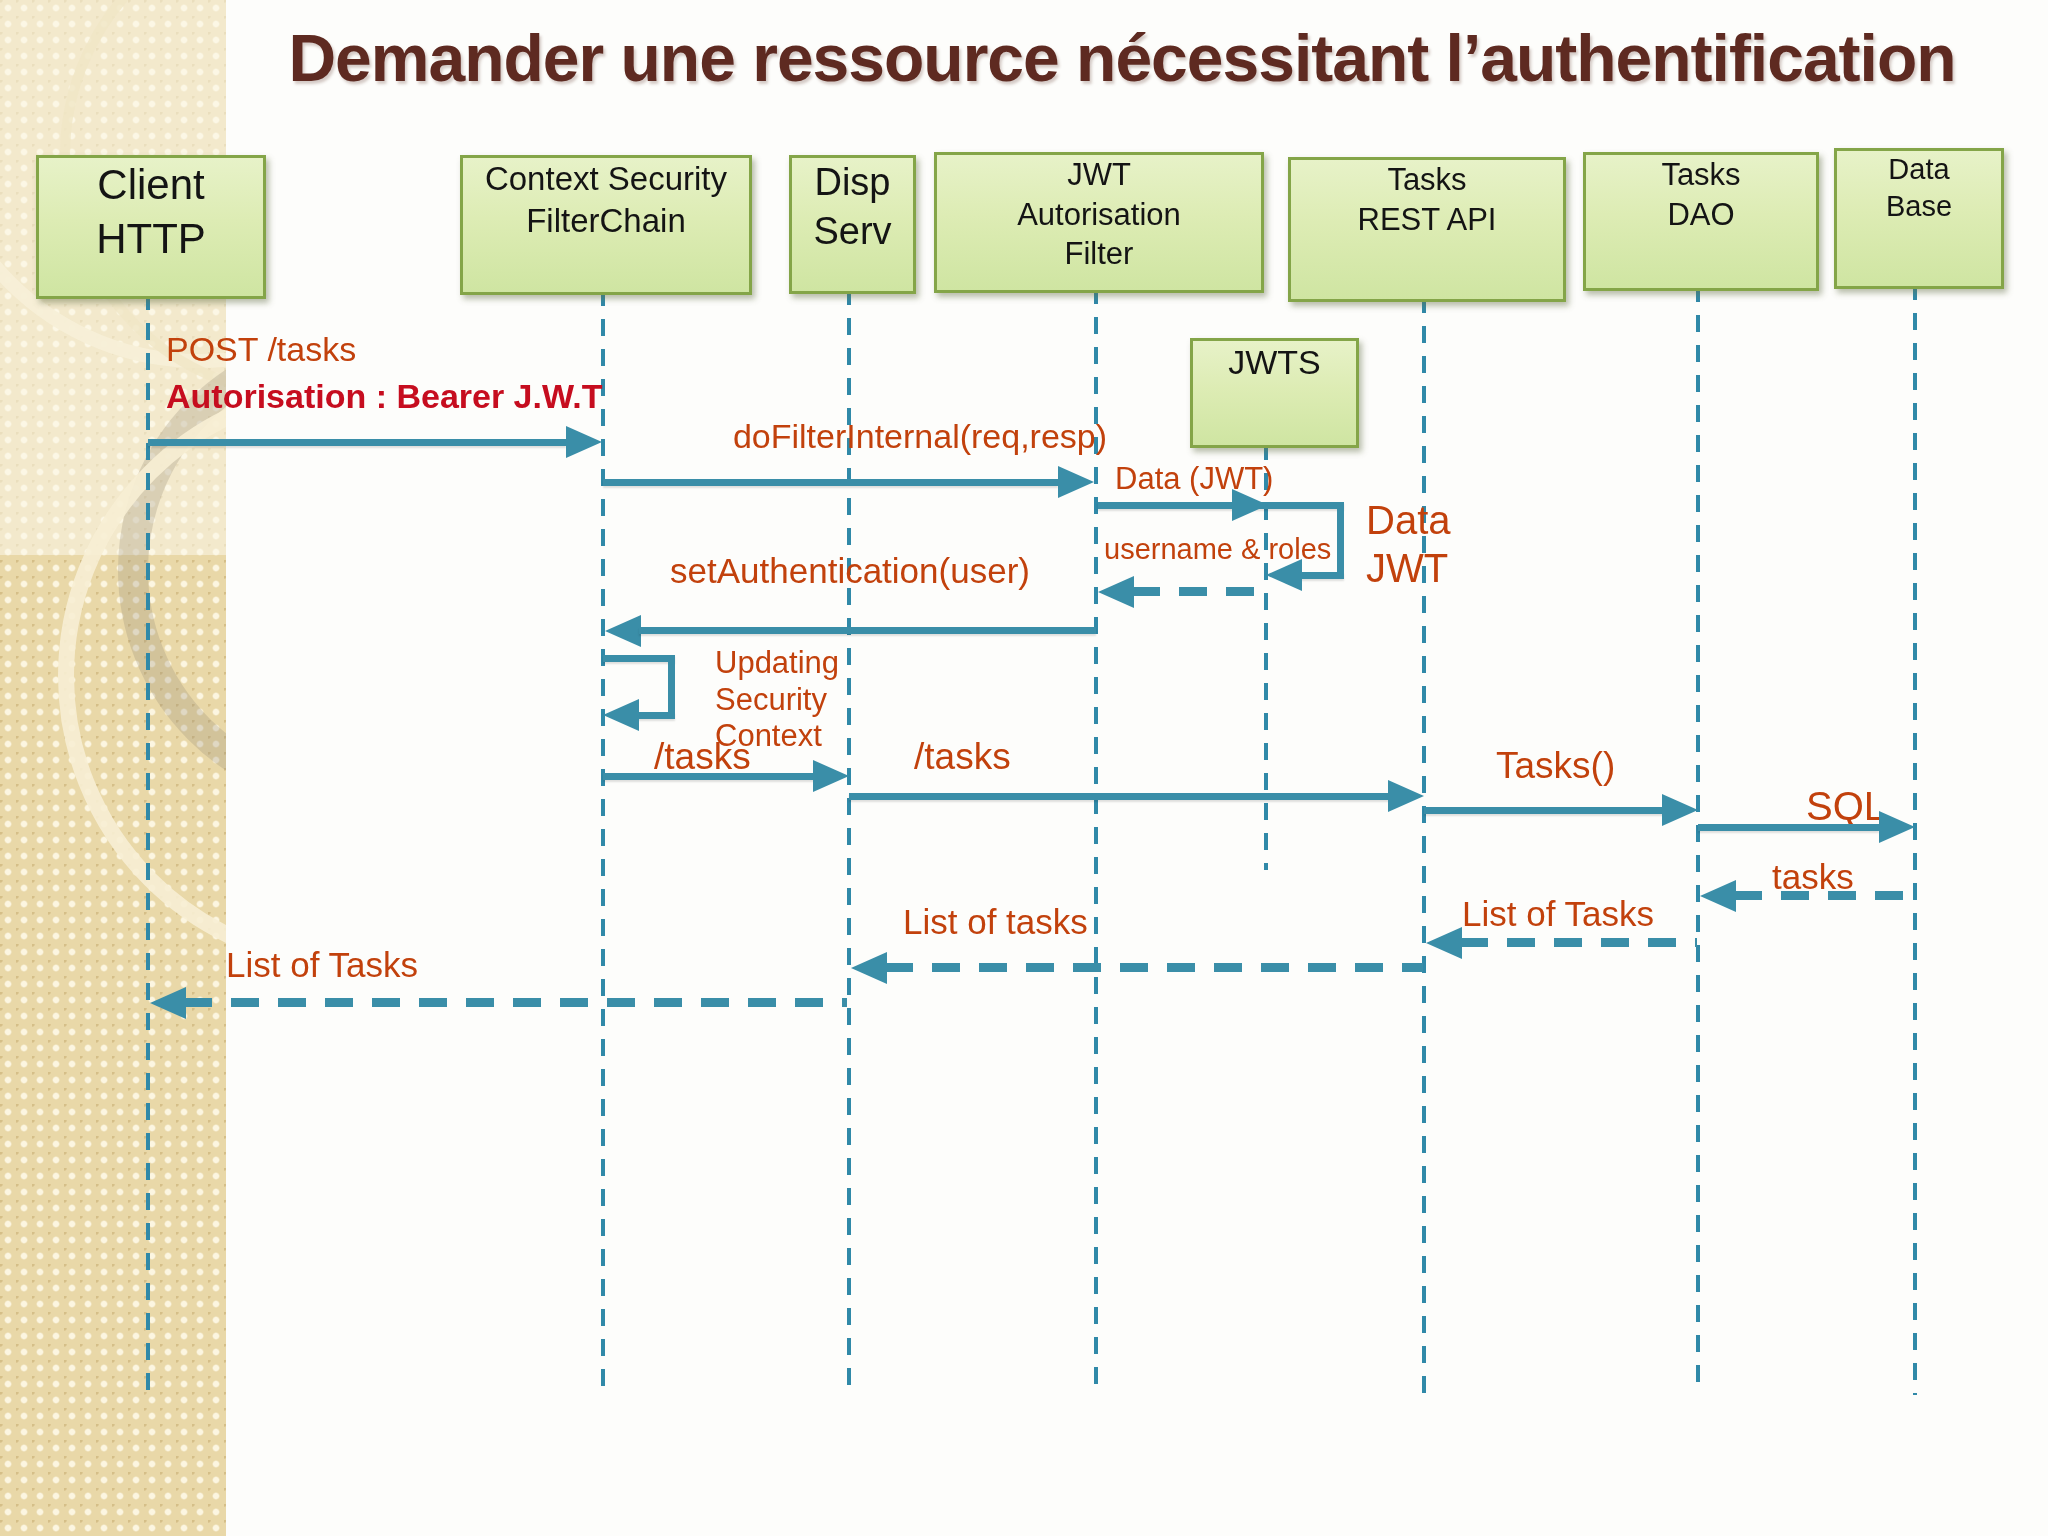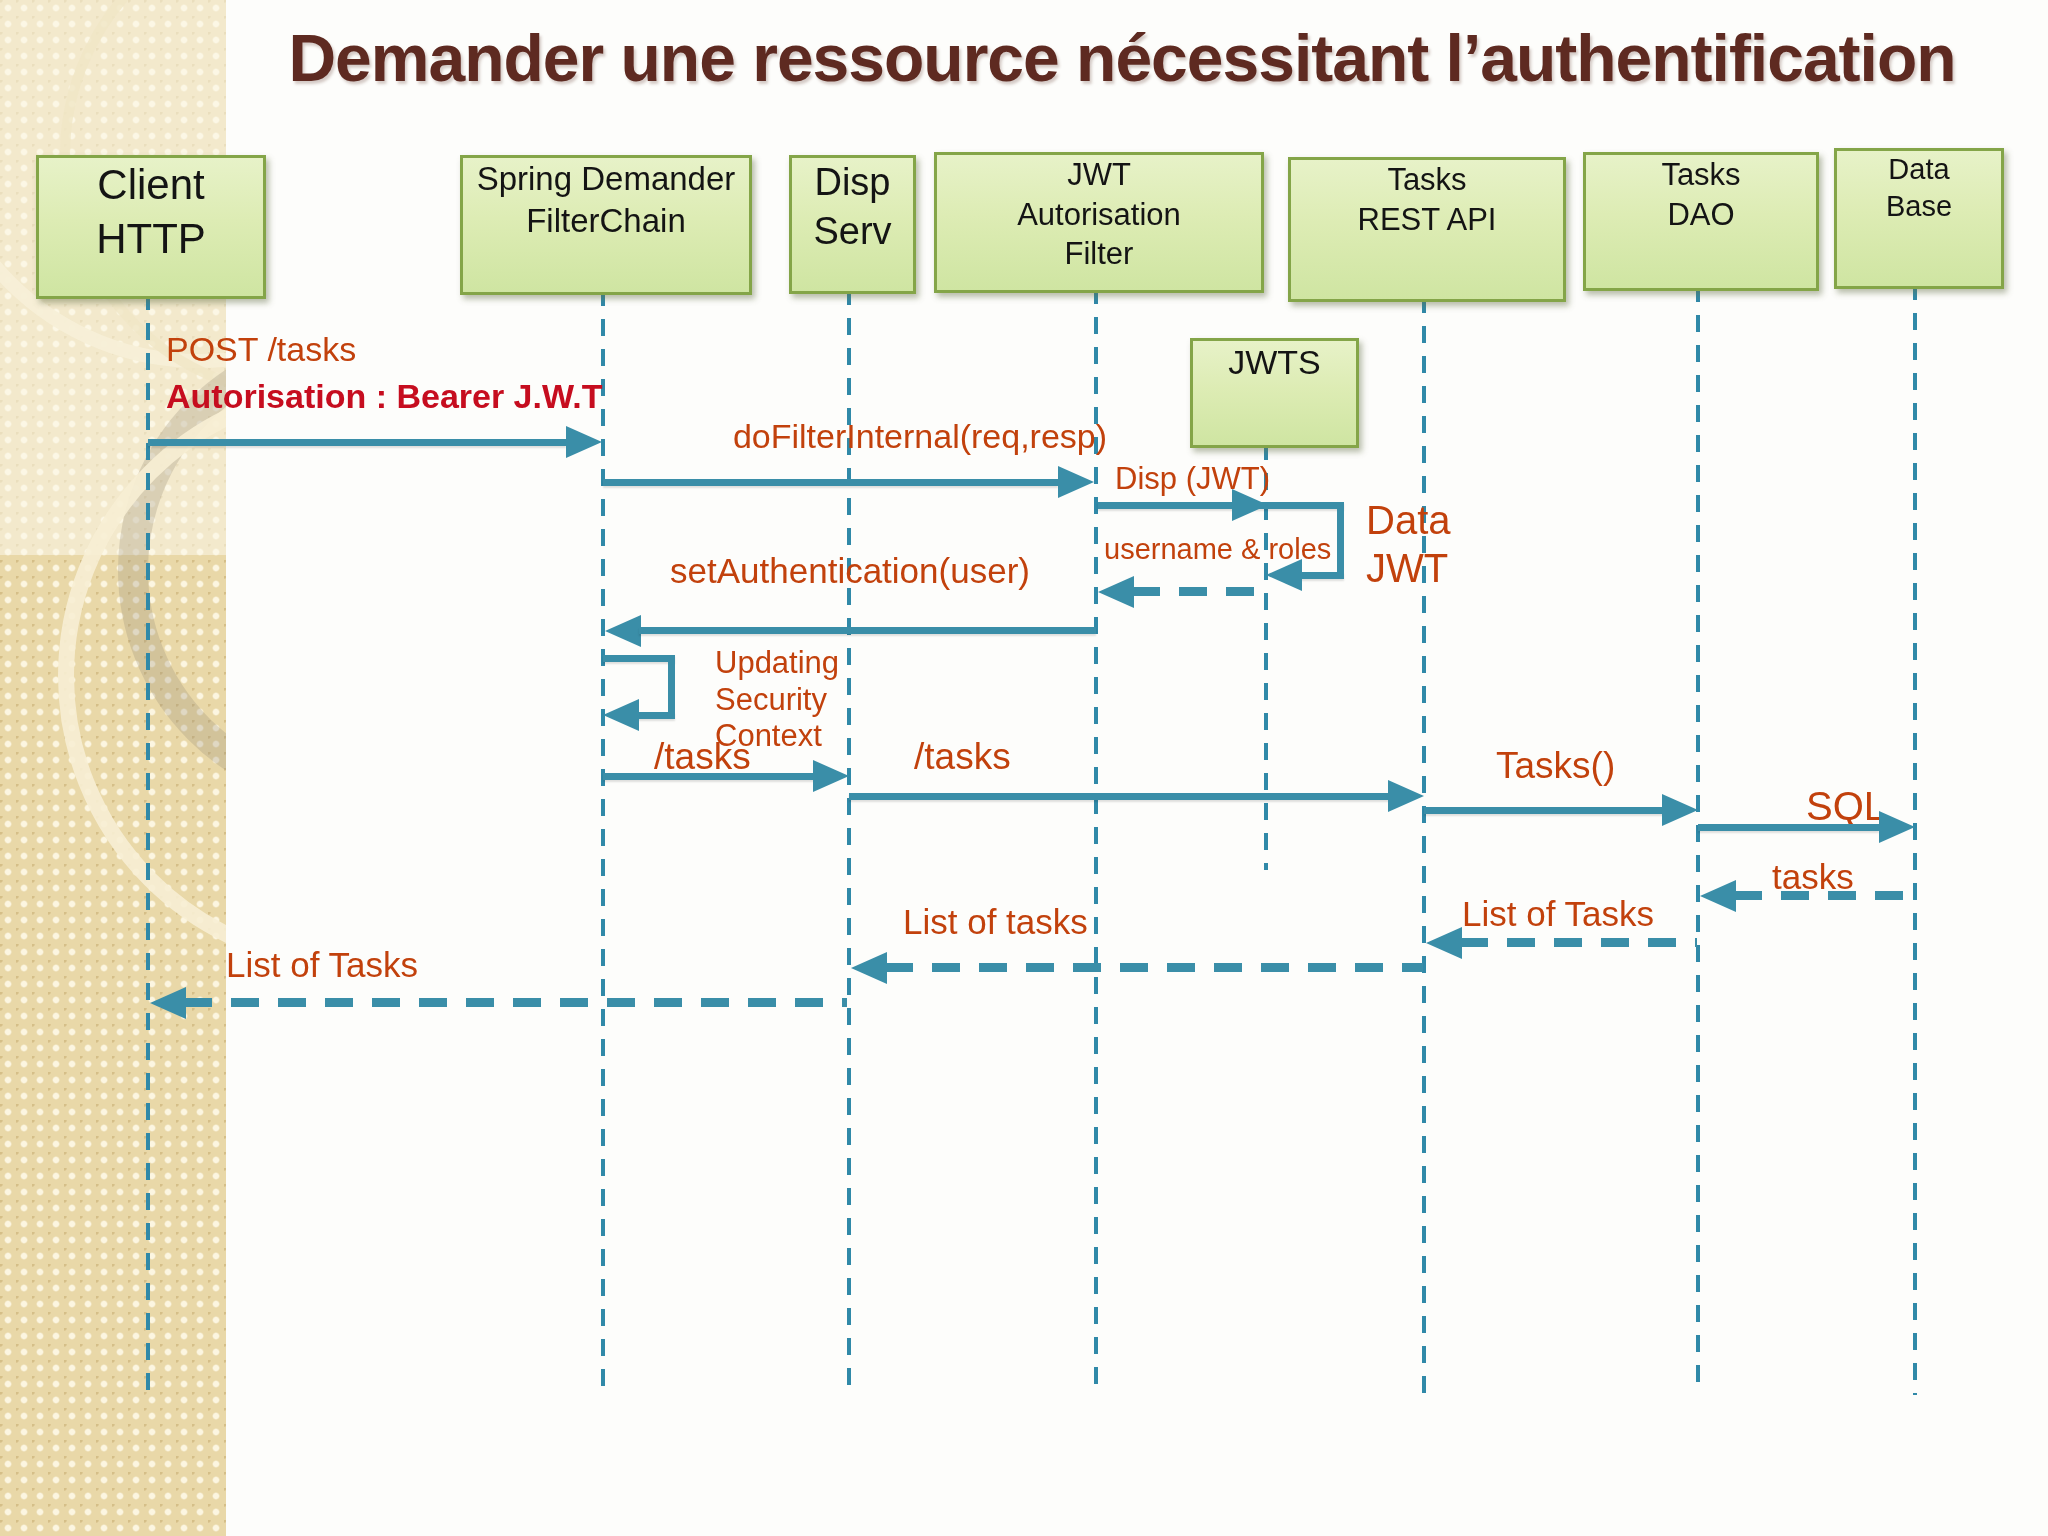--- a/index.html
+++ b/index.html
@@ -84,21 +84,21 @@
   <div class="lifeline" style="left:1264px;top:443px;height:427px"></div>
   <div class="lifeline" style="left:1422px;top:296px;height:1099px"></div>
   <div class="lifeline" style="left:1696px;top:285px;height:1110px"></div>
   <div class="lifeline" style="left:1913px;top:283px;height:1112px"></div>
 
   <div class="abox" style="left:36px;top:155px;width:224px;height:138px;font-size:42px">
       <span>Client
 HTTP</span>
     </div>
   <div class="abox" style="left:460px;top:155px;width:286px;height:134px;font-size:33px">
-      <span>Spring Demander
+      <span>Context Security
 FilterChain</span>
     </div>
   <div class="abox" style="left:789px;top:155px;width:121px;height:133px;font-size:38px">
       <span>Disp
 Serv</span>
     </div>
   <div class="abox" style="left:934px;top:152px;width:324px;height:135px;font-size:31px">
       <span>JWT
 Autorisation
 Filter</span>
@@ -121,21 +121,21 @@
 
   <div class="msg" style="left:166px;top:329px;font-size:34px">POST /tasks</div>
   <div class="msg red" style="left:166px;top:376px;font-size:34px">Autorisation : Bearer J.W.T</div>
   <div class="ln" style="left:148px;top:439px;width:418px"></div>
   <div class="hd r" style="left:566px;top:426px"></div>
 
   <div class="msg center" style="left:700px;top:416px;width:440px;font-size:34px">doFilterInternal(req,resp)</div>
   <div class="ln" style="left:603px;top:479px;width:455px"></div>
   <div class="hd r" style="left:1058px;top:466px"></div>
 
-  <div class="msg" style="left:1115px;top:460px;font-size:31px">Disp (JWT)</div>
+  <div class="msg" style="left:1115px;top:460px;font-size:31px">Data (JWT)</div>
   <div class="ln" style="left:1098px;top:502px;width:246px"></div>
   <div class="hd r" style="left:1232px;top:489px"></div>
   <div class="lnv" style="left:1337px;top:502px;height:77px"></div>
   <div class="ln" style="left:1300px;top:572px;width:44px"></div>
   <div class="hd l" style="left:1266px;top:559px"></div>
   <div class="msg" style="left:1366px;top:496px;font-size:40px">Data
 JWT</div>
 
   <div class="msg" style="left:1104px;top:532px;font-size:29px">username &amp; roles</div>
   <div class="hd l" style="left:1098px;top:576px"></div>

